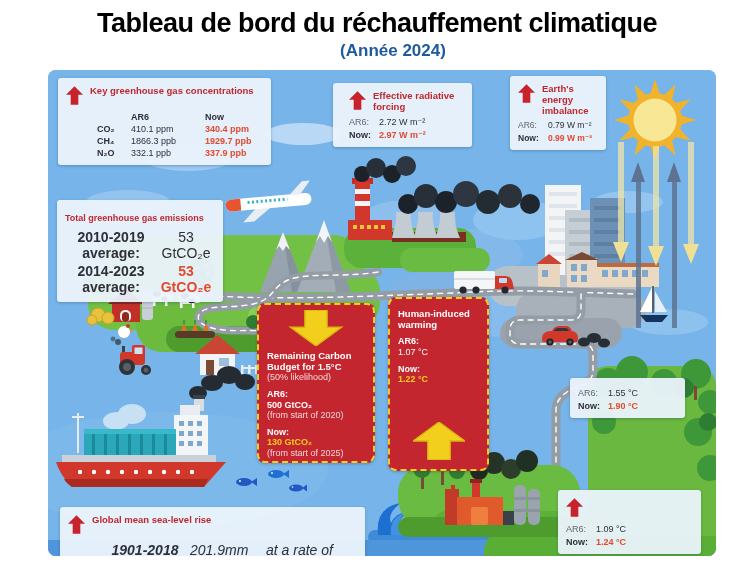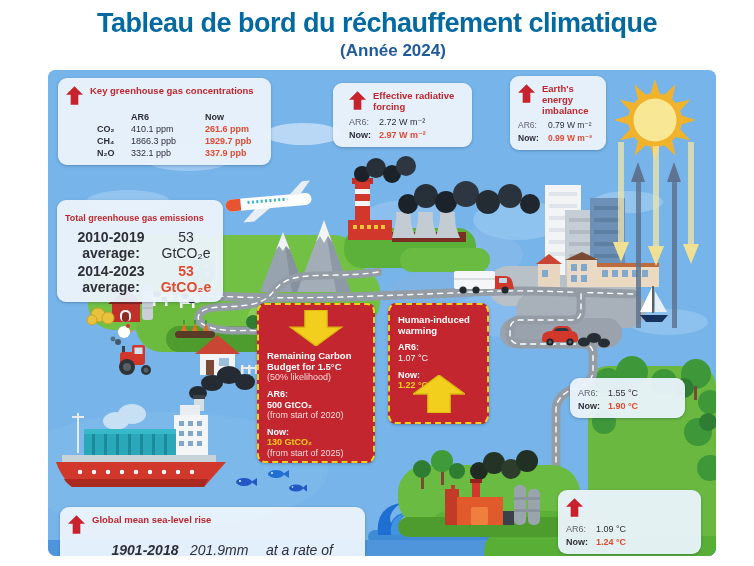--- a/index.html
+++ b/index.html
@@ -1,26 +1,26 @@
 <!DOCTYPE html>
 <html><head>
 <meta charset="utf-8">
 <style>
   html,body{margin:0;padding:0;background:#ffffff;}
   .page{position:relative;width:754px;height:566px;background:#fff;overflow:hidden;
         font-family:"Liberation Sans","DejaVu Sans",sans-serif;}
   .title{position:absolute;top:8px;left:0;width:100%;text-align:center;
-         color:#0369a1;font-size:27px;font-weight:bold;letter-spacing:-0.5px;}
+         color:#000000;font-size:27px;font-weight:bold;letter-spacing:-0.5px;}
   .subtitle{position:absolute;top:41px;left:0;width:100%;text-align:center;
             color:#1e5a9c;font-size:17px;font-weight:bold;padding-left:16px;}
   .panel{position:absolute;left:48px;top:70px;width:668px;height:486px;
          background:#76b4e9;border-radius:8px;overflow:hidden;}
   svg.scene{position:absolute;left:0;top:0;}
 
-  .ibox{position:absolute;background:rgba(235,243,252,0.95);border-radius:9px;
+  .ibox{position:absolute;background:rgba(235,243,252,0.95);border-radius:3px;
         box-shadow:0 1px 3px rgba(20,50,90,0.3);padding:7px 8px;box-sizing:border-box;}
   .ibox-head{display:flex;gap:7px;align-items:flex-start;}
   .red-arrow{flex:0 0 auto;margin-top:1px;}
   .ibox-title{color:#c1272d;font-weight:bold;font-size:9.5px;line-height:1.18;}
   .kv{margin-top:3px;font-size:9px;color:#2f2f38;display:flex;gap:5px;align-items:baseline;}
   .kv .lab{color:#63636e;min-width:25px;}
   .kv .labb{color:#2f2f38;font-weight:bold;min-width:25px;}
   .kv .red{color:#e2492f;font-weight:bold;}
 
   .conc-table{display:grid;grid-template-columns:34px 74px auto;margin:3px 0 0 31px;
@@ -482,21 +482,21 @@
             </svg>
         </span>
         <span class="ibox-title">Key greenhouse gas concentrations</span>
       </div>
       <div class="conc-table">
         <span></span>
         <span class="th">AR6</span>
         <span class="th">Now</span>
         <span class="gas">CO₂</span>
         <span class="v">410.1 ppm</span>
-        <span class="vr">261.6 ppm</span>
+        <span class="vr">340.4 ppm</span>
         <span class="gas">CH₄</span>
         <span class="v">1866.3 ppb</span>
         <span class="vr">1929.7 ppb</span>
         <span class="gas">N₂O</span>
         <span class="v">332.1 ppb</span>
         <span class="vr">337.9 ppb</span>
       </div>
     </div>
 
     <div class="ibox" style="left:285px;top:13px;width:139px;padding-left:16px;">
@@ -556,21 +556,21 @@
       <div class="t mt4">Remaining Carbon Budget for 1.5°C</div>
       <div class="dim">(50% likelihood)</div>
       <div class="b mt6">AR6:</div>
       <div class="b">500 GtCO₂</div>
       <div class="dim">(from start of 2020)</div>
       <div class="b mt6">Now:</div>
       <div class="yellow">130 GtCO₂</div>
       <div class="dim">(from start of 2025)</div>
     </div>
 
-    <div class="redbox" style="left:340px;top:233px;width:101px;height:121px;">
+    <div class="redbox" style="left:340px;top:227px;width:101px;height:174px;">
       <div class="t mt4">Human-induced warming</div>
       <div class="b mt6">AR6:</div>
       <div>1.07 °C</div>
       <div class="b mt6">Now:</div>
       <div class="yellow">1.22 °C</div>
       <span class="arrow-bottom">
         <svg width="52" height="38" viewBox="0 0 60 44">
             <path d="M30 0 L60 22 H43 V44 H17 V22 H0 Z" fill="#f2cf1c" stroke="#d9b60e" stroke-width="1.5"></path>
           </svg>
       </span>

